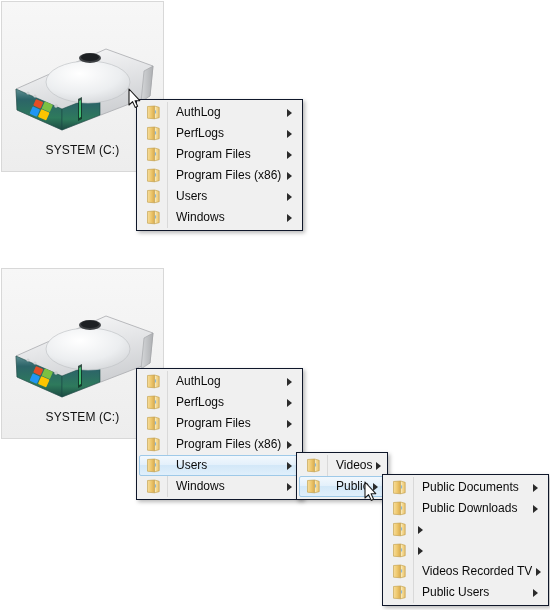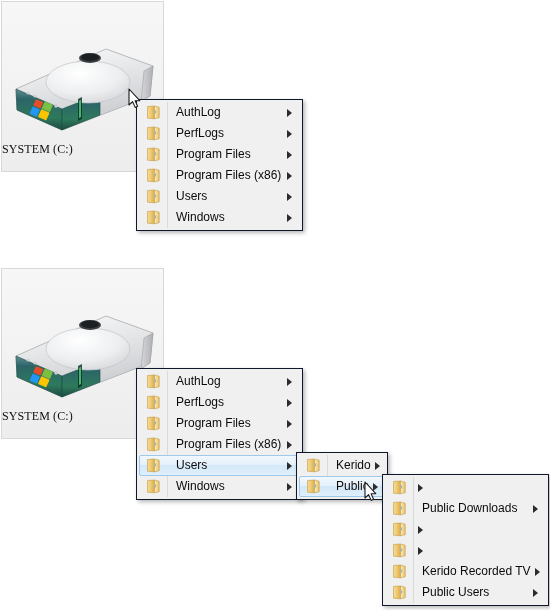--- a/index.html
+++ b/index.html
@@ -36,23 +36,24 @@
     left: 8px;
     top: 42px;
     width: 148px;
     height: 92px;
   }
   .drive-label {
     position: absolute;
     left: 0;
     right: 0;
     bottom: 14px;
+    text-align: center;
     font-size: 12px;
     color: #111;
-    font-family: Liberation Serif, serif;
+    font-family: Liberation Sans, sans-serif;
     letter-spacing: .1px;
     margin-top: 36px;
   }
 
   
   .menu {
     position: absolute;
     background: #f0f0f0;
     border: 1px solid #0f172a;
     box-sizing: border-box;
@@ -553,21 +554,21 @@
                   <stop offset="0" stop-color="#fdf3d4"></stop>
                   <stop offset="0.45" stop-color="#f4d98f"></stop>
                   <stop offset="1" stop-color="#e8c071"></stop>
                 </linearGradient>
               </defs>
               <path d="M1.5,1.5 L8.5,1.0 L8.5,13.8 L1.5,13.2 Z" fill="url(#fb12)" stroke="#c09a42" stroke-width="0.6"></path>
               <path d="M8.5,1.0 L13.2,2.3 L13.2,12.7 L8.5,13.8 Z" fill="url(#ff12)" stroke="#c09a42" stroke-width="0.6"></path>
               <rect x="9.0" y="5.2" width="1.1" height="3.4" rx="0.5" fill="#8fb8d6"></rect>
             </svg>
           </span>
-          <span class="lbl">Kerido</span>
+          <span class="lbl">Videos</span>
           <span class="arrow"></span>
         </div>
         <div class="mi sel">
           <span class="ico">
             <svg class="folder" viewBox="0 0 15 15" width="15" height="15" xmlns="http://www.w3.org/2000/svg">
               <defs>
                 <linearGradient id="fb13" x1="0" y1="0" x2="1" y2="0">
                   <stop offset="0" stop-color="#f6dd9c"></stop>
                   <stop offset="0.5" stop-color="#efc96f"></stop>
                   <stop offset="1" stop-color="#d9ab4e"></stop>
@@ -604,20 +605,21 @@
                   <stop offset="0" stop-color="#fdf3d4"></stop>
                   <stop offset="0.45" stop-color="#f4d98f"></stop>
                   <stop offset="1" stop-color="#e8c071"></stop>
                 </linearGradient>
               </defs>
               <path d="M1.5,1.5 L8.5,1.0 L8.5,13.8 L1.5,13.2 Z" fill="url(#fb14)" stroke="#c09a42" stroke-width="0.6"></path>
               <path d="M8.5,1.0 L13.2,2.3 L13.2,12.7 L8.5,13.8 Z" fill="url(#ff14)" stroke="#c09a42" stroke-width="0.6"></path>
               <rect x="9.0" y="5.2" width="1.1" height="3.4" rx="0.5" fill="#8fb8d6"></rect>
             </svg>
           </span>
+          <span class="lbl">Public Documents</span>
           <span class="arrow"></span>
         </div>
         <div class="mi">
           <span class="ico">
             <svg class="folder" viewBox="0 0 15 15" width="15" height="15" xmlns="http://www.w3.org/2000/svg">
               <defs>
                 <linearGradient id="fb15" x1="0" y1="0" x2="1" y2="0">
                   <stop offset="0" stop-color="#f6dd9c"></stop>
                   <stop offset="0.5" stop-color="#efc96f"></stop>
                   <stop offset="1" stop-color="#d9ab4e"></stop>
@@ -693,21 +695,21 @@
                   <stop offset="0" stop-color="#fdf3d4"></stop>
                   <stop offset="0.45" stop-color="#f4d98f"></stop>
                   <stop offset="1" stop-color="#e8c071"></stop>
                 </linearGradient>
               </defs>
               <path d="M1.5,1.5 L8.5,1.0 L8.5,13.8 L1.5,13.2 Z" fill="url(#fb18)" stroke="#c09a42" stroke-width="0.6"></path>
               <path d="M8.5,1.0 L13.2,2.3 L13.2,12.7 L8.5,13.8 Z" fill="url(#ff18)" stroke="#c09a42" stroke-width="0.6"></path>
               <rect x="9.0" y="5.2" width="1.1" height="3.4" rx="0.5" fill="#8fb8d6"></rect>
             </svg>
           </span>
-          <span class="lbl">Kerido Recorded TV</span>
+          <span class="lbl">Videos Recorded TV</span>
           <span class="arrow"></span>
         </div>
         <div class="mi">
           <span class="ico">
             <svg class="folder" viewBox="0 0 15 15" width="15" height="15" xmlns="http://www.w3.org/2000/svg">
               <defs>
                 <linearGradient id="fb19" x1="0" y1="0" x2="1" y2="0">
                   <stop offset="0" stop-color="#f6dd9c"></stop>
                   <stop offset="0.5" stop-color="#efc96f"></stop>
                   <stop offset="1" stop-color="#d9ab4e"></stop>

